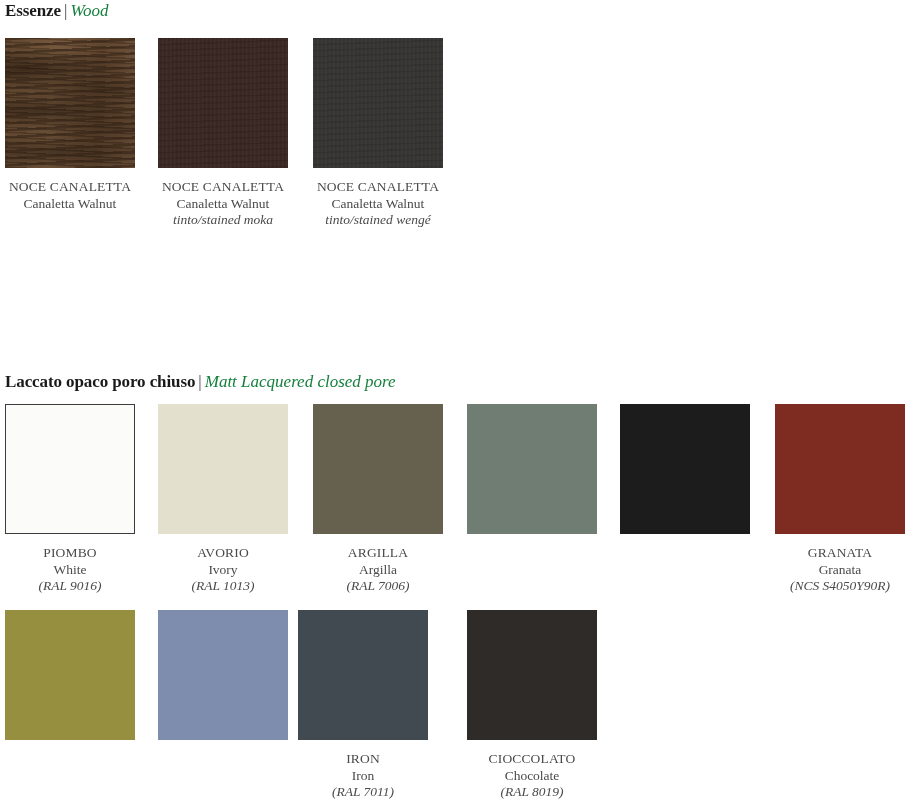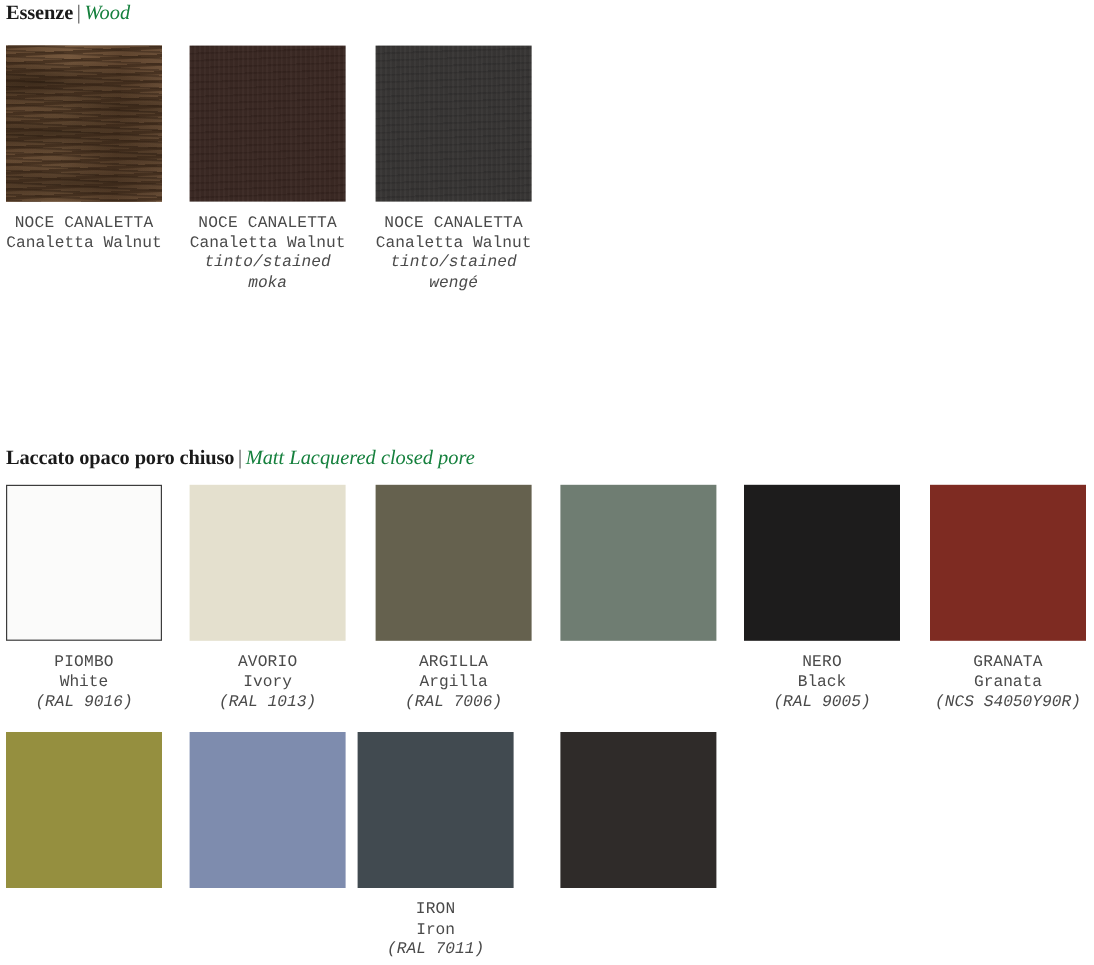--- a/index.html
+++ b/index.html
@@ -46,21 +46,20 @@
   
   .grid {
     position: absolute;
     left: 0;
     top: 0;
     width: 912px;
   }
   .cell {
     position: absolute;
     width: 130px;
-    font-family: Liberation Mono, monospace;
   }
   .swatch {
     width: 130px;
     height: 130px;
     box-sizing: border-box;
     background-color: #ccc;
     position: relative;
   }
   .swatch.bordered {
     border: 1px solid #3c3c3c;
@@ -173,25 +172,20 @@
         <span class="l1">ARGILLA</span>
         <span class="l2">Argilla</span>
         <span class="l3">(RAL 7006)</span>
       </div>
     </div>
     <div class="cell" style="left: 467px; top: 404px;">
       <div class="swatch" style="background-color: rgb(111, 125, 114);"></div>
     </div>
     <div class="cell" style="left: 620px; top: 404px;">
       <div class="swatch" style="background-color: rgb(29, 28, 28);"></div>
-      <div class="caption">
-        <span class="l1">NERO</span>
-        <span class="l2">Black</span>
-        <span class="l3">(RAL 9005)</span>
-      </div>
     </div>
     <div class="cell" style="left: 775px; top: 404px;">
       <div class="swatch" style="background-color: rgb(126, 43, 34);"></div>
       <div class="caption">
         <span class="l1">GRANATA</span>
         <span class="l2">Granata</span>
         <span class="l3">(NCS S4050Y90R)</span>
       </div>
     </div>
     <div class="cell" style="left: 5px; top: 610px;">
@@ -203,14 +197,19 @@
     <div class="cell" style="left: 298px; top: 610px;">
       <div class="swatch" style="background-color: rgb(65, 74, 80);"></div>
       <div class="caption">
         <span class="l1">IRON</span>
         <span class="l2">Iron</span>
         <span class="l3">(RAL 7011)</span>
       </div>
     </div>
     <div class="cell" style="left: 467px; top: 610px;">
       <div class="swatch" style="background-color: rgb(47, 43, 41);"></div>
+      <div class="caption">
+        <span class="l1">CIOCCOLATO</span>
+        <span class="l2">Chocolate</span>
+        <span class="l3">(RAL 8019)</span>
+      </div>
     </div>
   </div>
 
 </body></html>

